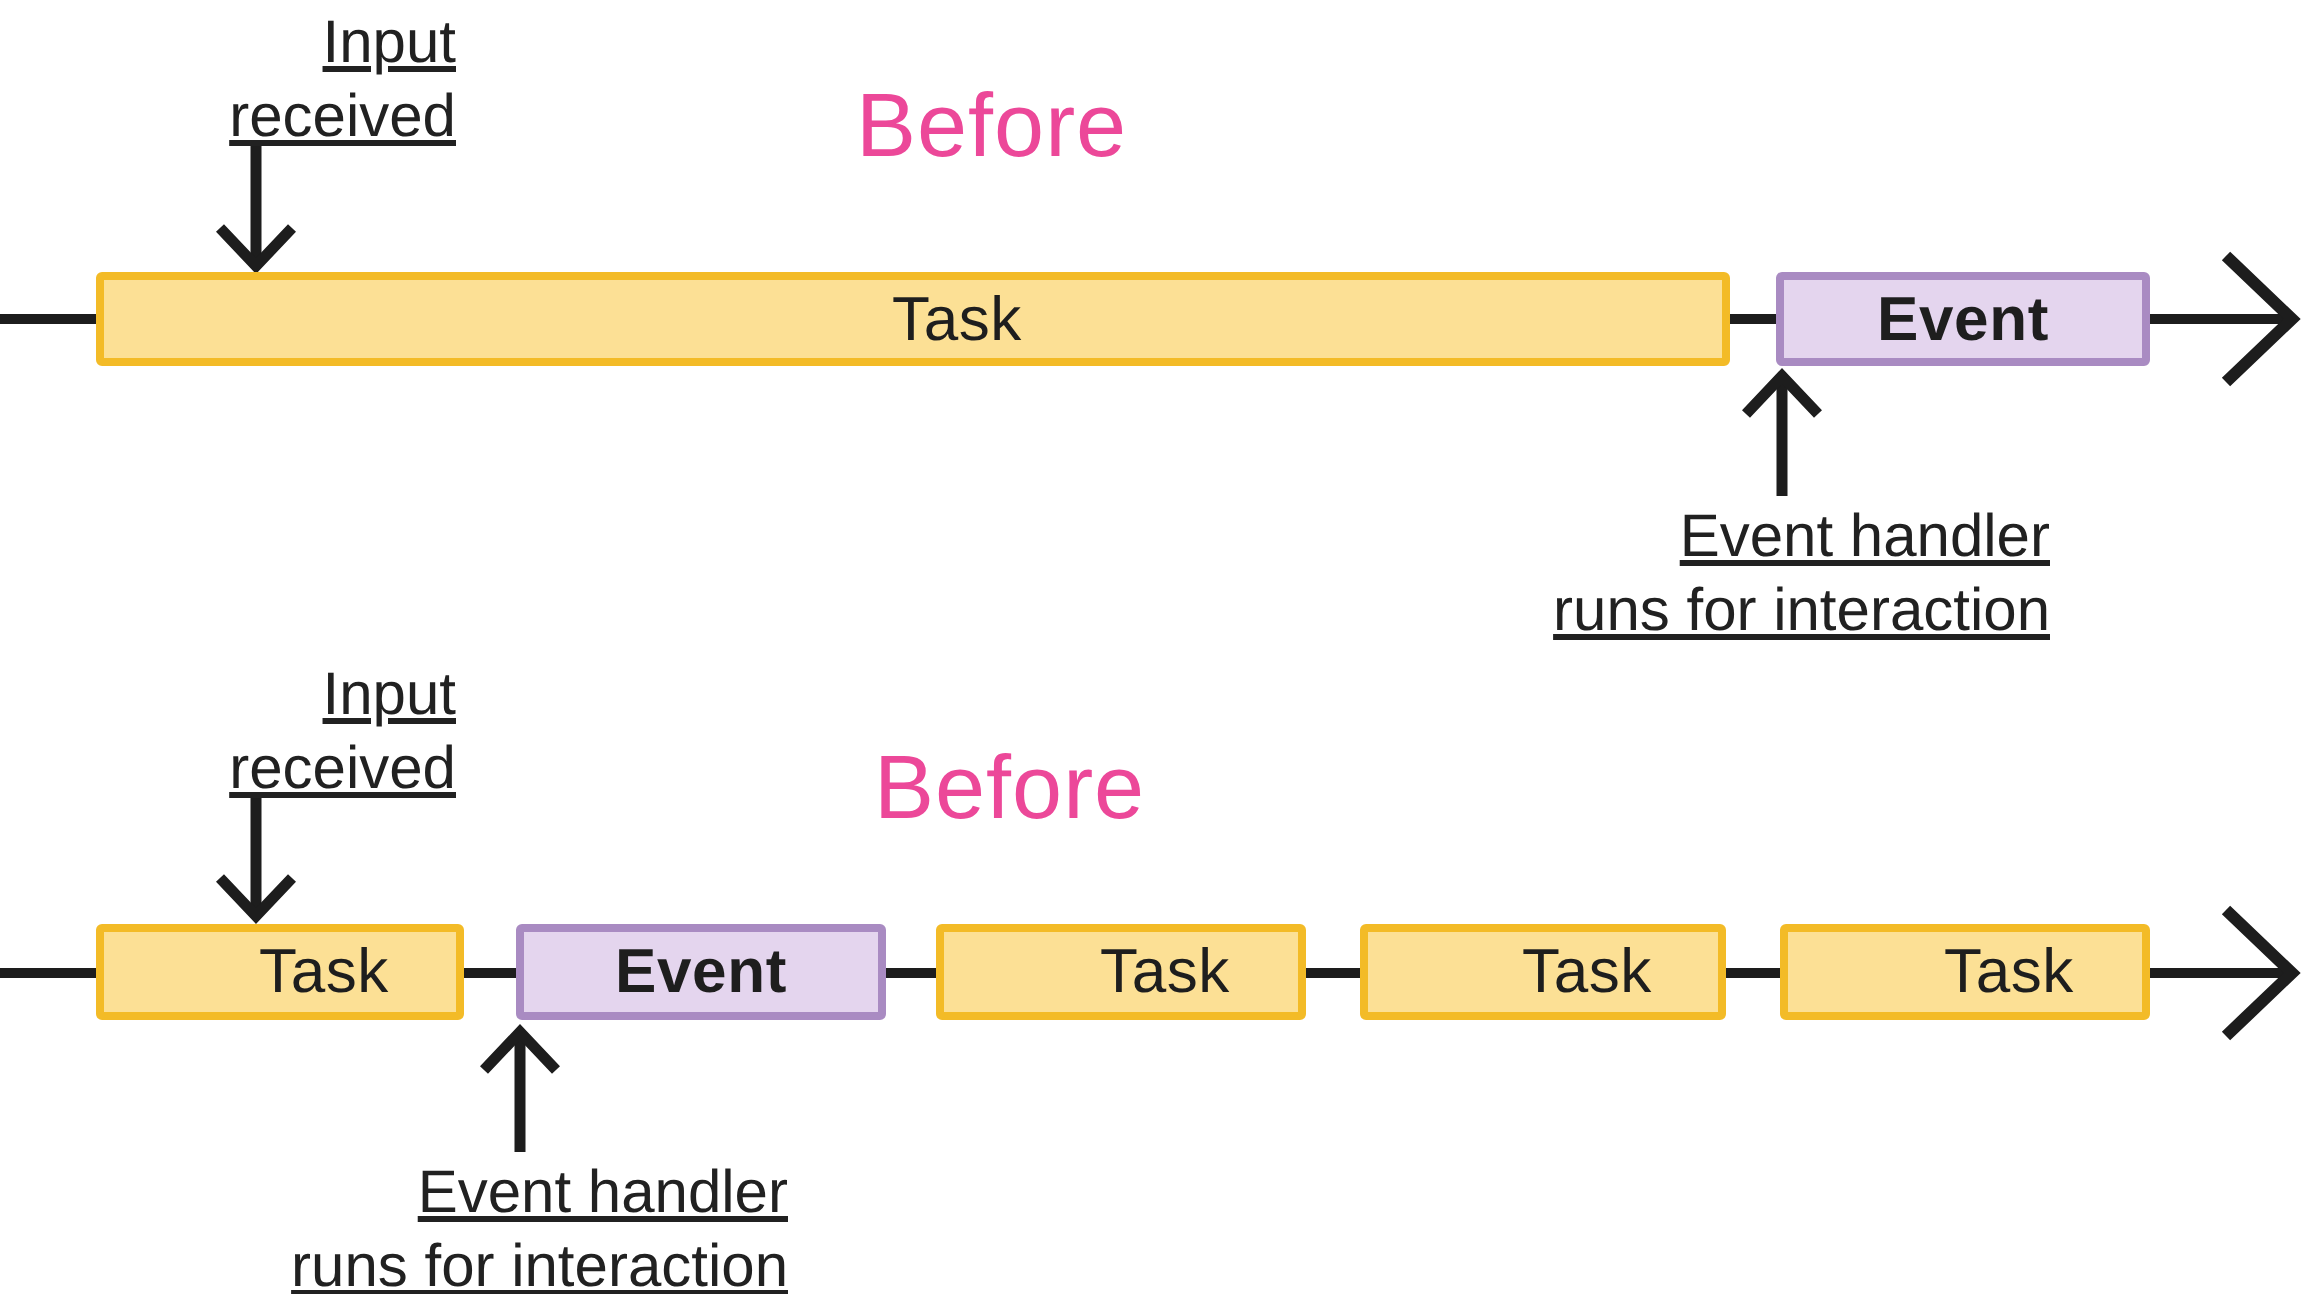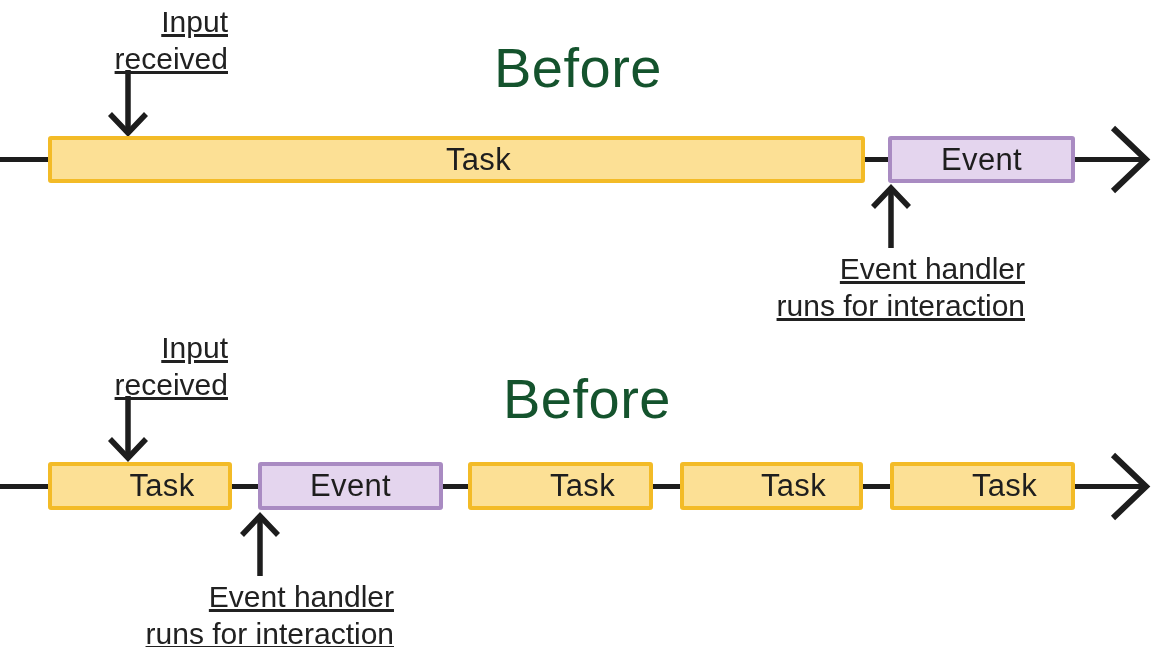--- a/index.html
+++ b/index.html
@@ -25,39 +25,39 @@
     position: absolute;
     display: flex;
     align-items: center;
     justify-content: center;
     border-radius: 3px;
     font-size: 31px;
     letter-spacing: 0.3px;
     color: #1e1e1e;
   }
   .box.task { background: var(--task-fill, #FCE095); border: 4px solid var(--task-border, #F3BB27); padding-left: 44px; }
-  .box.event { background: var(--event-fill, #E4D5EE); border: 4px solid var(--event-border, #A98BC2); }
+  .box.event { background: var(--event-fill, #E4D5EE); border: 4px solid var(--event-border, #A98BC2); font-weight: bold; }
 
   .label {
     position: absolute;
     font-size: 30px;
     line-height: 1.22;
     text-align: right;
     color: var(--text, #212121);
     text-decoration: underline;
   }
 
   .title {
     position: absolute;
-    font-size: 56px;
+    font-size: 45px;
     font-weight: 400;
     letter-spacing: 0.5px;
-    text-align: center;
+    text-align: left;
     line-height: 1;
-    color: #14532d;
+    color: #ec4899;
   }
 </style>
 </head>
 <body>
 
 <div class="canvas">
 
   <svg class="lines" width="1155" height="647" viewBox="0 0 1155 647">
 
     <g>

